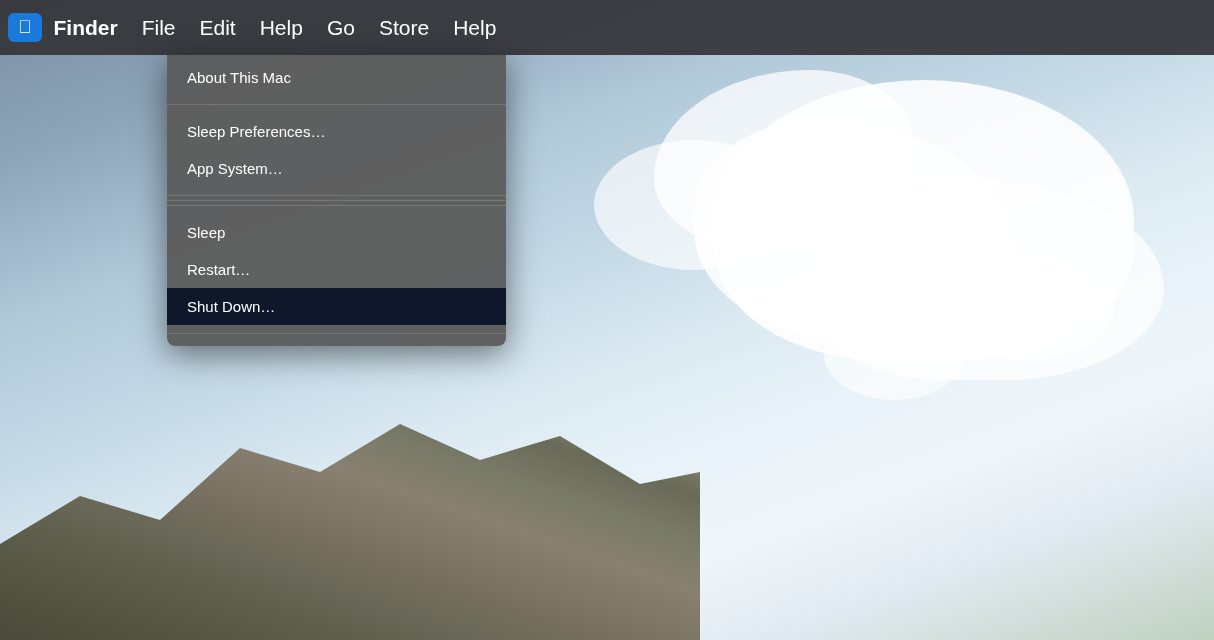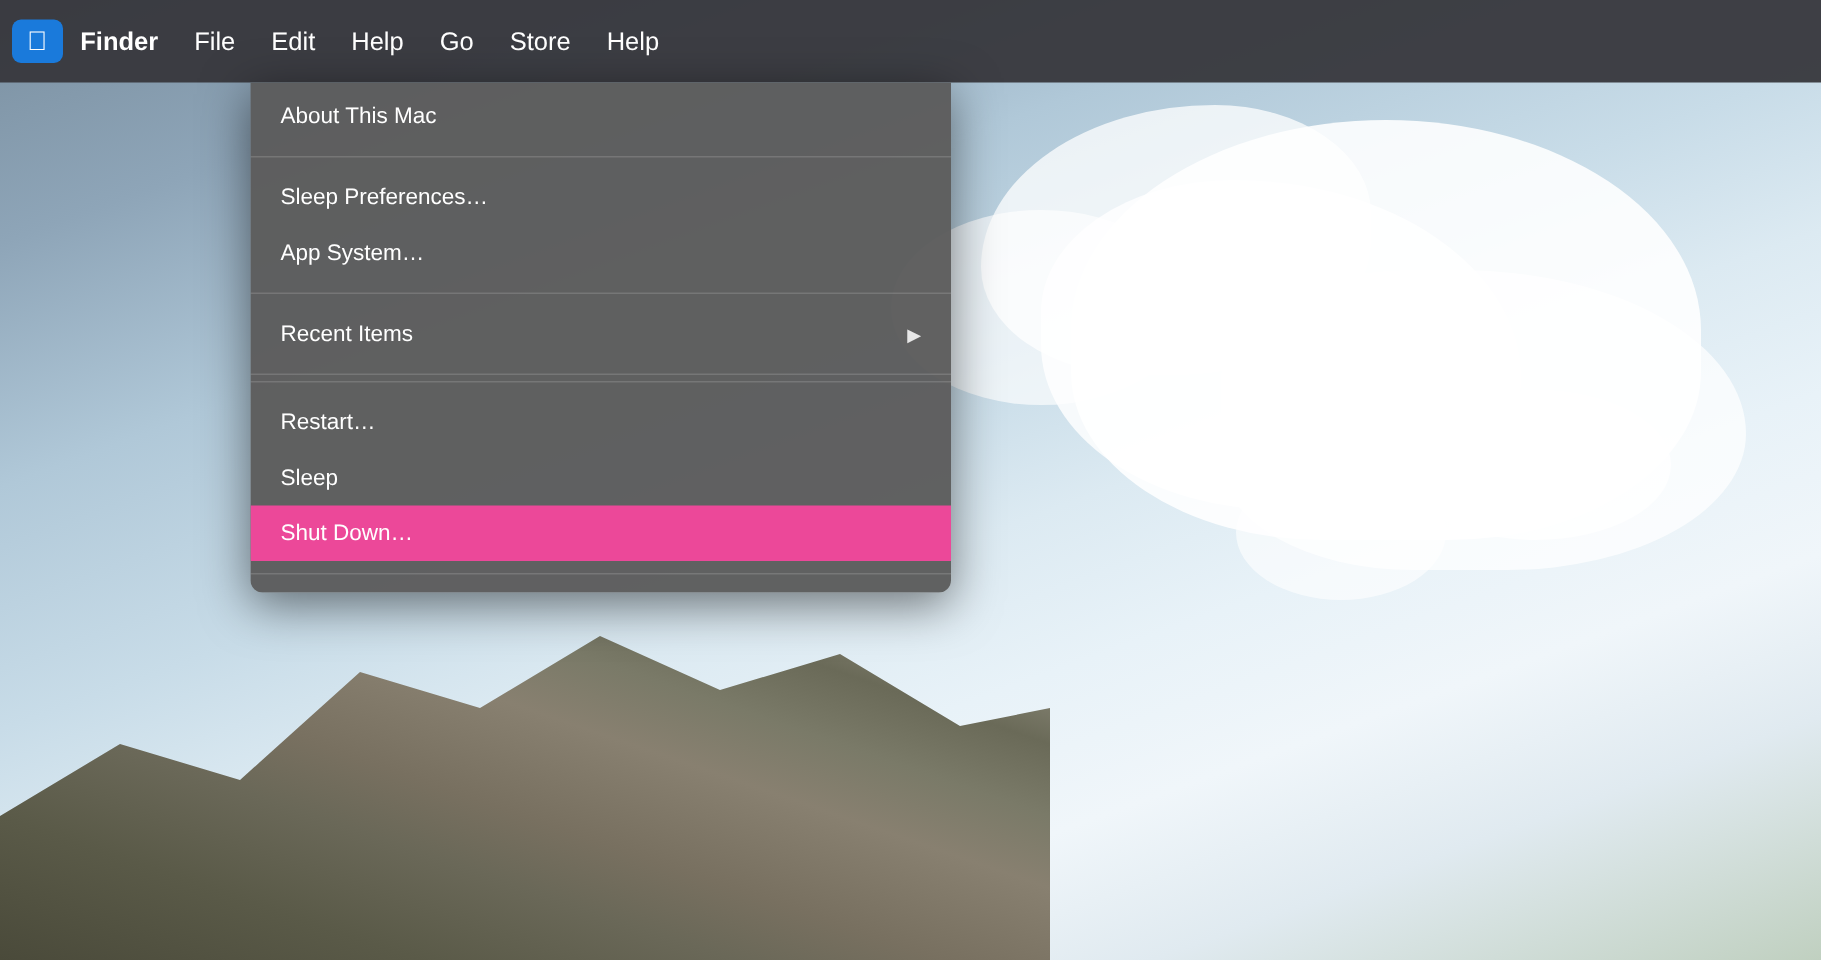--- a/index.html
+++ b/index.html
@@ -77,21 +77,21 @@
       height: 55px;
       background: rgba(55, 55, 60, 0.95);
       display: flex;
       align-items: center;
       padding: 0 8px;
       z-index: 100;
     }
 
     .menubar-item {
       color: #fff;
-      font-size: 17px;
+      font-size: 21px;
       padding: 4px 12px;
       border-radius: 4px;
       cursor: pointer;
       white-space: nowrap;
     }
 
     .menubar-item.apple {
       background: #1a7adb;
       border-radius: 6px;
       padding: 4px 10px;
@@ -100,41 +100,41 @@
 
     .menubar-item.finder-active {
       font-weight: 700;
     }
 
     
     .dropdown-menu {
       position: absolute;
       top: 55px;
       left: 167px;
-      width: 467px;
+      width: 339px;
       background: rgba(92, 92, 92, 0.97);
       border-radius: 0 0 8px 8px;
       z-index: 200;
       overflow: hidden;
       box-shadow: 0 8px 32px rgba(0,0,0,0.5);
     }
 
     .menu-item {
       display: flex;
       align-items: center;
       justify-content: space-between;
       padding: 10px 20px;
       color: #fff;
       font-size: 15px;
       cursor: pointer;
       white-space: nowrap;
     }
 
     .menu-item.highlighted {
-      background: #ec4899;
+      background: #0f172a;
     }
 
     .menu-divider {
       height: 1px;
       background: rgba(255,255,255,0.15);
       margin: 4px 0;
     }
 
     .menu-shortcut {
       font-size: 14px;
@@ -202,39 +202,33 @@
       <span class="menu-shortcut"></span>
     </div>
     <div class="menu-item">
       <span>App System…</span>
       <span class="menu-shortcut"></span>
     </div>
   </div>
 
   <div class="menu-divider"></div>
 
-  <div class="menu-group">
-    <div class="menu-item">
-      <span>Recent Items</span>
-      <span class="submenu-arrow">▶</span>
-    </div>
-  </div>
-
-  <div class="menu-divider"></div>
-
-
-  <div class="menu-divider"></div>
-
-  <div class="menu-group">
+
+  <div class="menu-divider"></div>
+
+
+  <div class="menu-divider"></div>
+
+  <div class="menu-group">
+    <div class="menu-item">
+      <span>Sleep</span>
+      <span class="menu-shortcut"></span>
+    </div>
     <div class="menu-item">
       <span>Restart…</span>
-      <span class="menu-shortcut"></span>
-    </div>
-    <div class="menu-item">
-      <span>Sleep</span>
       <span class="menu-shortcut"></span>
     </div>
     <div class="menu-item highlighted">
       <span>Shut Down…</span>
       <span class="menu-shortcut"></span>
     </div>
   </div>
 
   <div class="menu-divider"></div>
 

